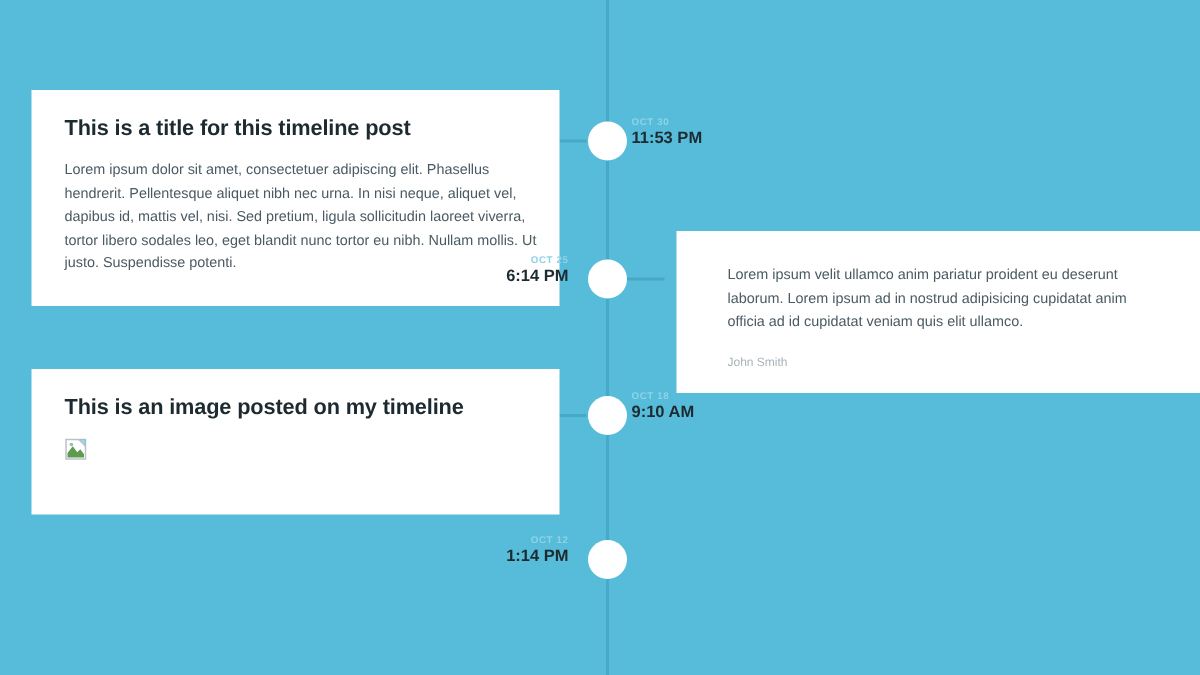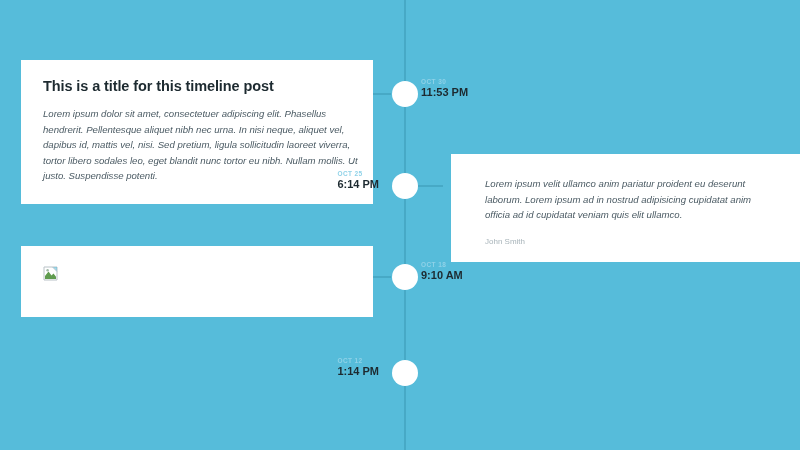--- a/index.html
+++ b/index.html
@@ -60,21 +60,21 @@
   }
 
   
   .stamp {
     position: absolute;
     top: -16px;
     line-height: 1.15;
     white-space: nowrap;
   }
   .stamp.on-right { left: 421px; text-align: left; }
-  .stamp.on-left  { right: 421px; text-align: left; }
+  .stamp.on-left  { right: 421px; text-align: right; }
 
   .stamp .date {
     display: block;
     font-size: 6.5px;
     letter-spacing: 0.4px;
     font-weight: bold;
     color: #8fd2e8;
     margin-bottom: 1px;
   }
   .stamp .time {
@@ -98,21 +98,20 @@
     font-weight: bold;
     color: #1d2a30;
     letter-spacing: -0.1px;
     margin-bottom: 12px;
   }
 
   .card p {
     font-size: 9.6px;
     line-height: 1.62;
     color: #4a5a63;
-    font-style: italic;
   }
 
   
   .card.quote { padding: 22px 26px 16px 34px; }
   .card.quote p { color: #4a5a63; }
   .card .author {
     display: block;
     margin-top: 14px;
     font-size: 8px;
     color: #a8b4ba;
@@ -164,20 +163,21 @@
   <div class="row" style="top:277px">
     <div class="stub left"></div>
     <div class="dot"></div>
     <div class="stamp on-right">
       <span class="date">OCT 18</span>
       <span class="time">9:10 AM</span>
     </div>
   </div>
 
   <div class="card on-left" style="top:246px; width:352px;">
+    <h2>This is an image posted on my timeline</h2>
 
     <span class="broken-image">
       <svg width="15" height="15" viewBox="0 0 15 15">
         <path d="M1 1 H14 V14 H1 Z" fill="#ffffff" stroke="#b9c2c7" stroke-width="1"></path>
         <path d="M2 10 L5.5 5.5 L8.5 9.5 L10.5 7.5 L13 10.8 L13 13 L2 13 Z" fill="#5f9b4e"></path>
         <circle cx="4.6" cy="4.3" r="1.2" fill="#9fb8a6"></circle>
         <path d="M9.5 1 L14 1 L14 5.5 Z" fill="#56bcda" opacity="0.55"></path>
         <path d="M9.5 1 L14 5.5" stroke="#b9c2c7" stroke-width="0.9" fill="none"></path>
       </svg>
     </span>

